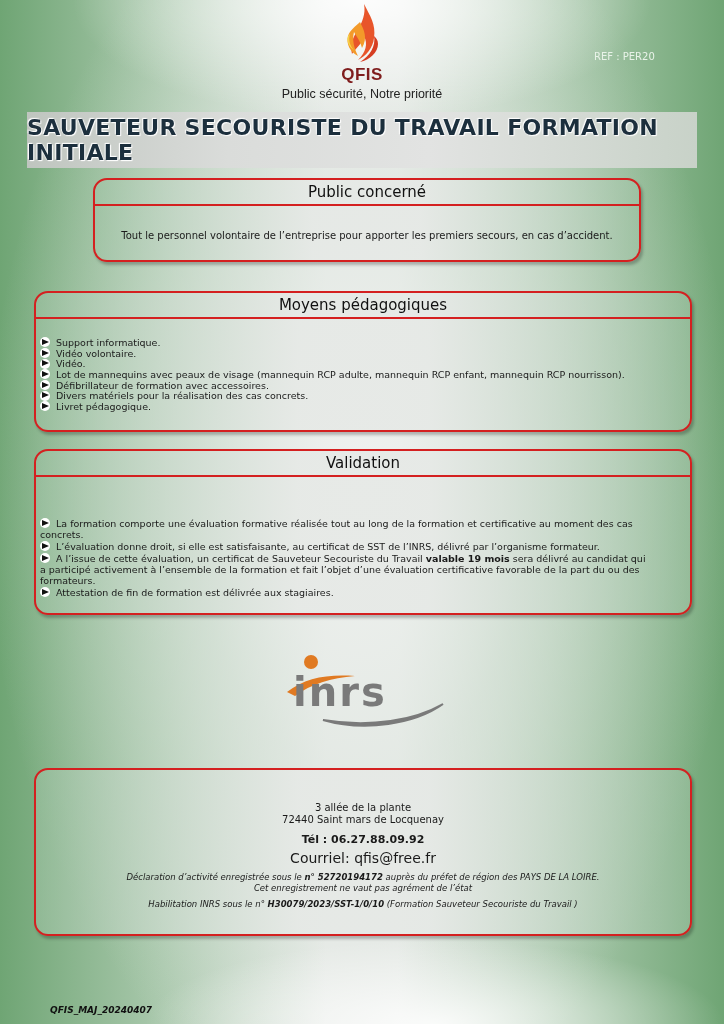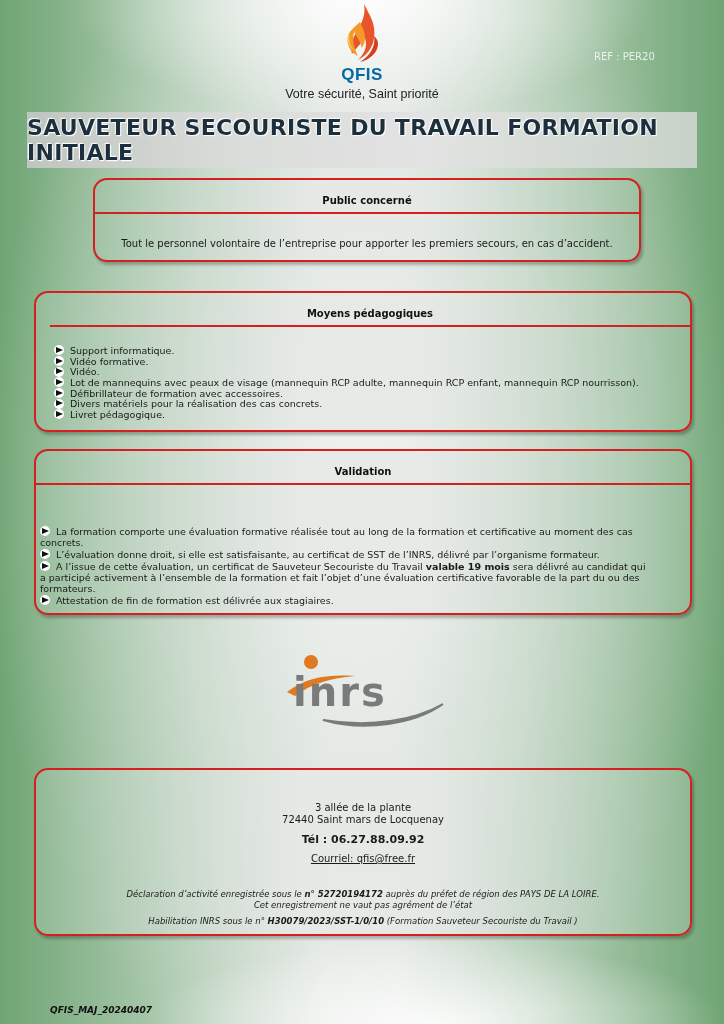--- a/index.html
+++ b/index.html
@@ -22,21 +22,21 @@
     }
 
     
     .logo {
       position: absolute; left: 262px; top: 2px; width: 200px; height: 105px;
       display: flex; flex-direction: column; align-items: center;
     }
     .logo svg { width: 44px; height: 62px; }
     .logo-name {
       font-family: "Liberation Sans", sans-serif;
-      font-weight: bold; font-size: 17px; color: #0369a1; letter-spacing: 0.5px;
+      font-weight: bold; font-size: 17px; color: #7f1d1d; letter-spacing: 0.5px;
       margin-top: 1px;
     }
     .logo-tagline {
       font-family: "Liberation Sans", sans-serif;
       font-size: 12.5px; color: #222; margin-top: 2px;
     }
 
     .ref {
       position: absolute; left: 594px; top: 51px;
       font-size: 10px; font-weight: normal; color: #e9f3e9;
@@ -60,28 +60,28 @@
       border: 2.5px solid #d42020;
       border-radius: 14px;
       background: linear-gradient(90deg, rgba(160,195,165,0.55) 0%, rgba(230,233,230,0.9) 40%, rgba(230,233,230,0.9) 60%, rgba(160,195,165,0.55) 100%);
       box-shadow: 2px 3px 3px rgba(0,0,0,0.25);
       overflow: hidden;
     }
     .section-header {
       height: 26px;
       border-bottom: 2.5px solid #d42020;
       display: flex; align-items: center; justify-content: center;
-      font-weight: bold; font-size: 10px; color: #111; margin-top: 8px;
+      font-weight: normal; font-size: 15px; color: #111;
     }
     .section-body { font-size: 9.5px; line-height: 11px; color: #1a1a1a; }
 
     .sec-public { left: 93px; top: 178px; width: 548px; height: 84px; }
     .sec-public .section-body { text-align: center; padding-top: 24px; font-size: 10px; }
 
-    .sec-moyens { left: 34px; top: 291px; width: 658px; height: 141px; padding-left: 14px; }
+    .sec-moyens { left: 34px; top: 291px; width: 658px; height: 141px; }
     .sec-moyens .section-body { padding: 18px 0 0 4px; }
     .sec-moyens .section-body li { list-style: none; display: flex; align-items: center; height: 10.7px; }
 
     .sec-validation { left: 34px; top: 449px; width: 658px; height: 166px; }
     .sec-validation .section-body { padding: 41px 36px 0 4px; }
     .sec-validation .section-body li { list-style: none; margin-bottom: 1px; }
     .val-item { text-indent: 0; }
 
     .bullet {
       display: inline-block; width: 10px; height: 10px; margin-right: 6px;
@@ -95,22 +95,22 @@
 
     .inrs-logo {
       position: absolute; left: 275px; top: 648px; width: 180px; height: 90px;
     }
 
     .sec-contact { left: 34px; top: 768px; width: 658px; height: 168px; }
     .sec-contact .section-header { height: 28px; }
     .sec-contact .section-body { text-align: center; padding-top: 32px; }
     .addr { font-size: 10px; line-height: 12px; }
     .tel { font-size: 11px; font-weight: bold; margin-top: 8px; }
-    .mail { font-size: 10px; margin-top: 8px; text-decoration: underline; }
-    .decl { font-size: 8.5px; font-style: italic; line-height: 10.5px; margin-top: 25px; }
+    .mail { font-size: 14px; margin-top: 8px; }
+    .decl { font-size: 8.5px; font-style: italic; line-height: 10.5px; margin-top: 8px; }
     .habil { font-size: 8.5px; font-style: italic; margin-top: 6px; }
 
     .footer-code {
       position: absolute; left: 50px; top: 1005px;
       font-size: 9px; font-style: italic; font-weight: bold; color: #111;
     }
   </style>
 </head>
 <body>
 
@@ -118,21 +118,21 @@
 <div class="bottom-glow"></div>
 
 <div class="logo">
   <svg viewBox="0 0 44 62">
     <path d="M24 2 C30 14 36 22 34 36 C33 46 26 54 18 58 C26 50 28 42 24 34 C22 42 16 46 12 52 C10 44 12 36 18 28 C22 20 26 12 24 2 Z" fill="#e8552a"></path>
     <path d="M20 20 C24 28 28 36 22 46 C20 38 16 34 14 30 C12 38 14 46 18 54 C10 50 6 42 8 34 C10 28 16 24 20 20 Z" fill="#f39a2a"></path>
     <path d="M10 32 C8 38 10 44 14 48 C10 46 6 40 8 34 Z" fill="#f6d34a"></path>
     <path d="M34 34 C36 44 30 54 20 60 C30 58 38 50 38 42 C38 38 36 36 34 34 Z" fill="#d63e22"></path>
   </svg>
   <div class="logo-name">QFIS</div>
-  <div class="logo-tagline">Votre sécurité, Saint priorité</div>
+  <div class="logo-tagline">Public sécurité, Notre priorité</div>
 </div>
 
 <div class="ref">REF : PER20</div>
 
 <div class="title-banner">
   <h1>SAUVETEUR SECOURISTE DU TRAVAIL FORMATION INITIALE</h1>
 </div>
 
 <div class="section sec-public">
   <div class="section-header">Public concerné</div>
@@ -141,21 +141,21 @@
 
 <div class="section sec-moyens">
   <div class="section-header">Moyens pédagogiques</div>
   <ul class="section-body">
     <li>
         <span class="bullet"></span>
         <span>Support informatique.</span>
       </li>
     <li>
         <span class="bullet"></span>
-        <span>Vidéo formative.</span>
+        <span>Vidéo volontaire.</span>
       </li>
     <li>
         <span class="bullet"></span>
         <span>Vidéo.</span>
       </li>
     <li>
         <span class="bullet"></span>
         <span>Lot de mannequins avec peaux de visage (mannequin RCP adulte, mannequin RCP enfant, mannequin RCP nourrisson).</span>
       </li>
     <li>

